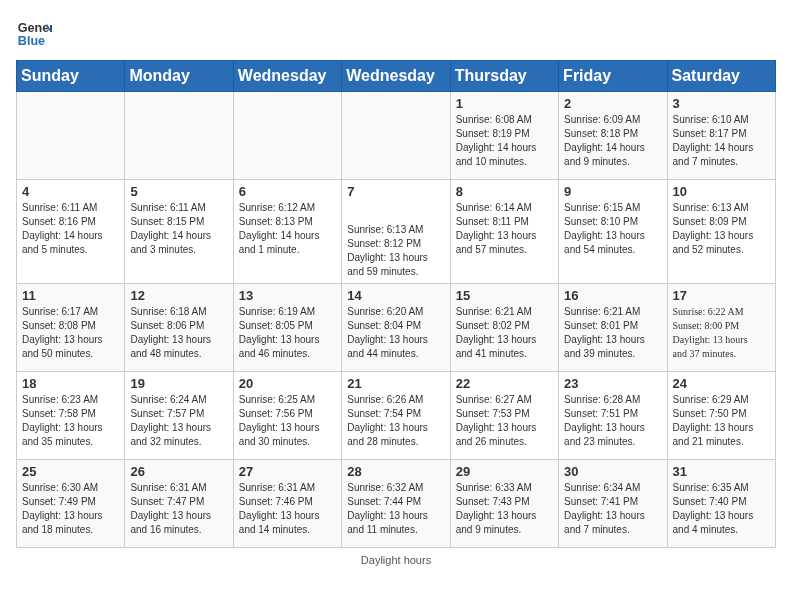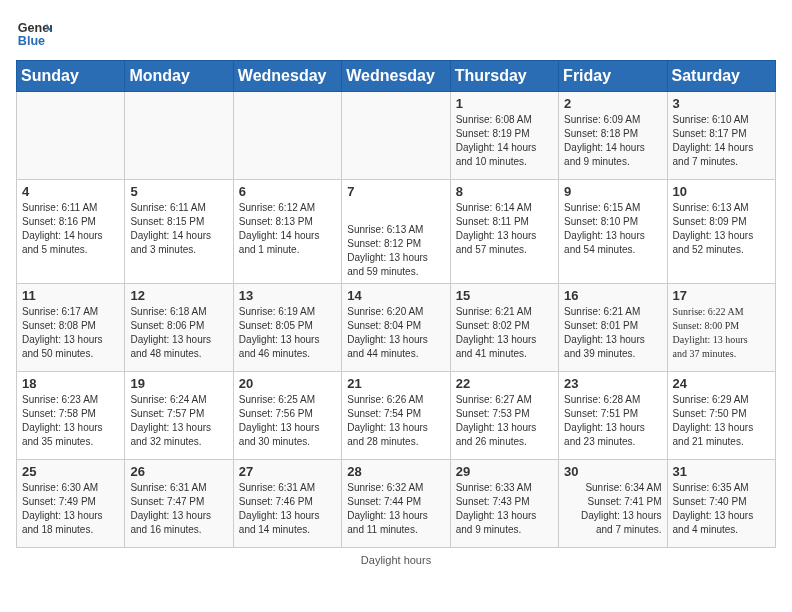--- a/index.html
+++ b/index.html
@@ -324,21 +324,21 @@
         </td>
         <td>
           <span class="day-num">29</span>
           <div class="cell-text" style="white-space: pre-line;">Sunrise: 6:33 AM
 Sunset: 7:43 PM
 Daylight: 13 hours
 and 9 minutes.</div>
         </td>
         <td>
           <span class="day-num">30</span>
-          <div class="cell-text" style="white-space: pre-line; text-align: right;">Sunrise: 6:34 AM
+          <div class="cell-text" style="white-space: pre-line;">Sunrise: 6:34 AM
 Sunset: 7:41 PM
 Daylight: 13 hours
 and 7 minutes.</div>
         </td>
         <td>
           <span class="day-num">31</span>
           <div class="cell-text" style="white-space: pre-line;">Sunrise: 6:35 AM
 Sunset: 7:40 PM
 Daylight: 13 hours
 and 4 minutes.</div>

